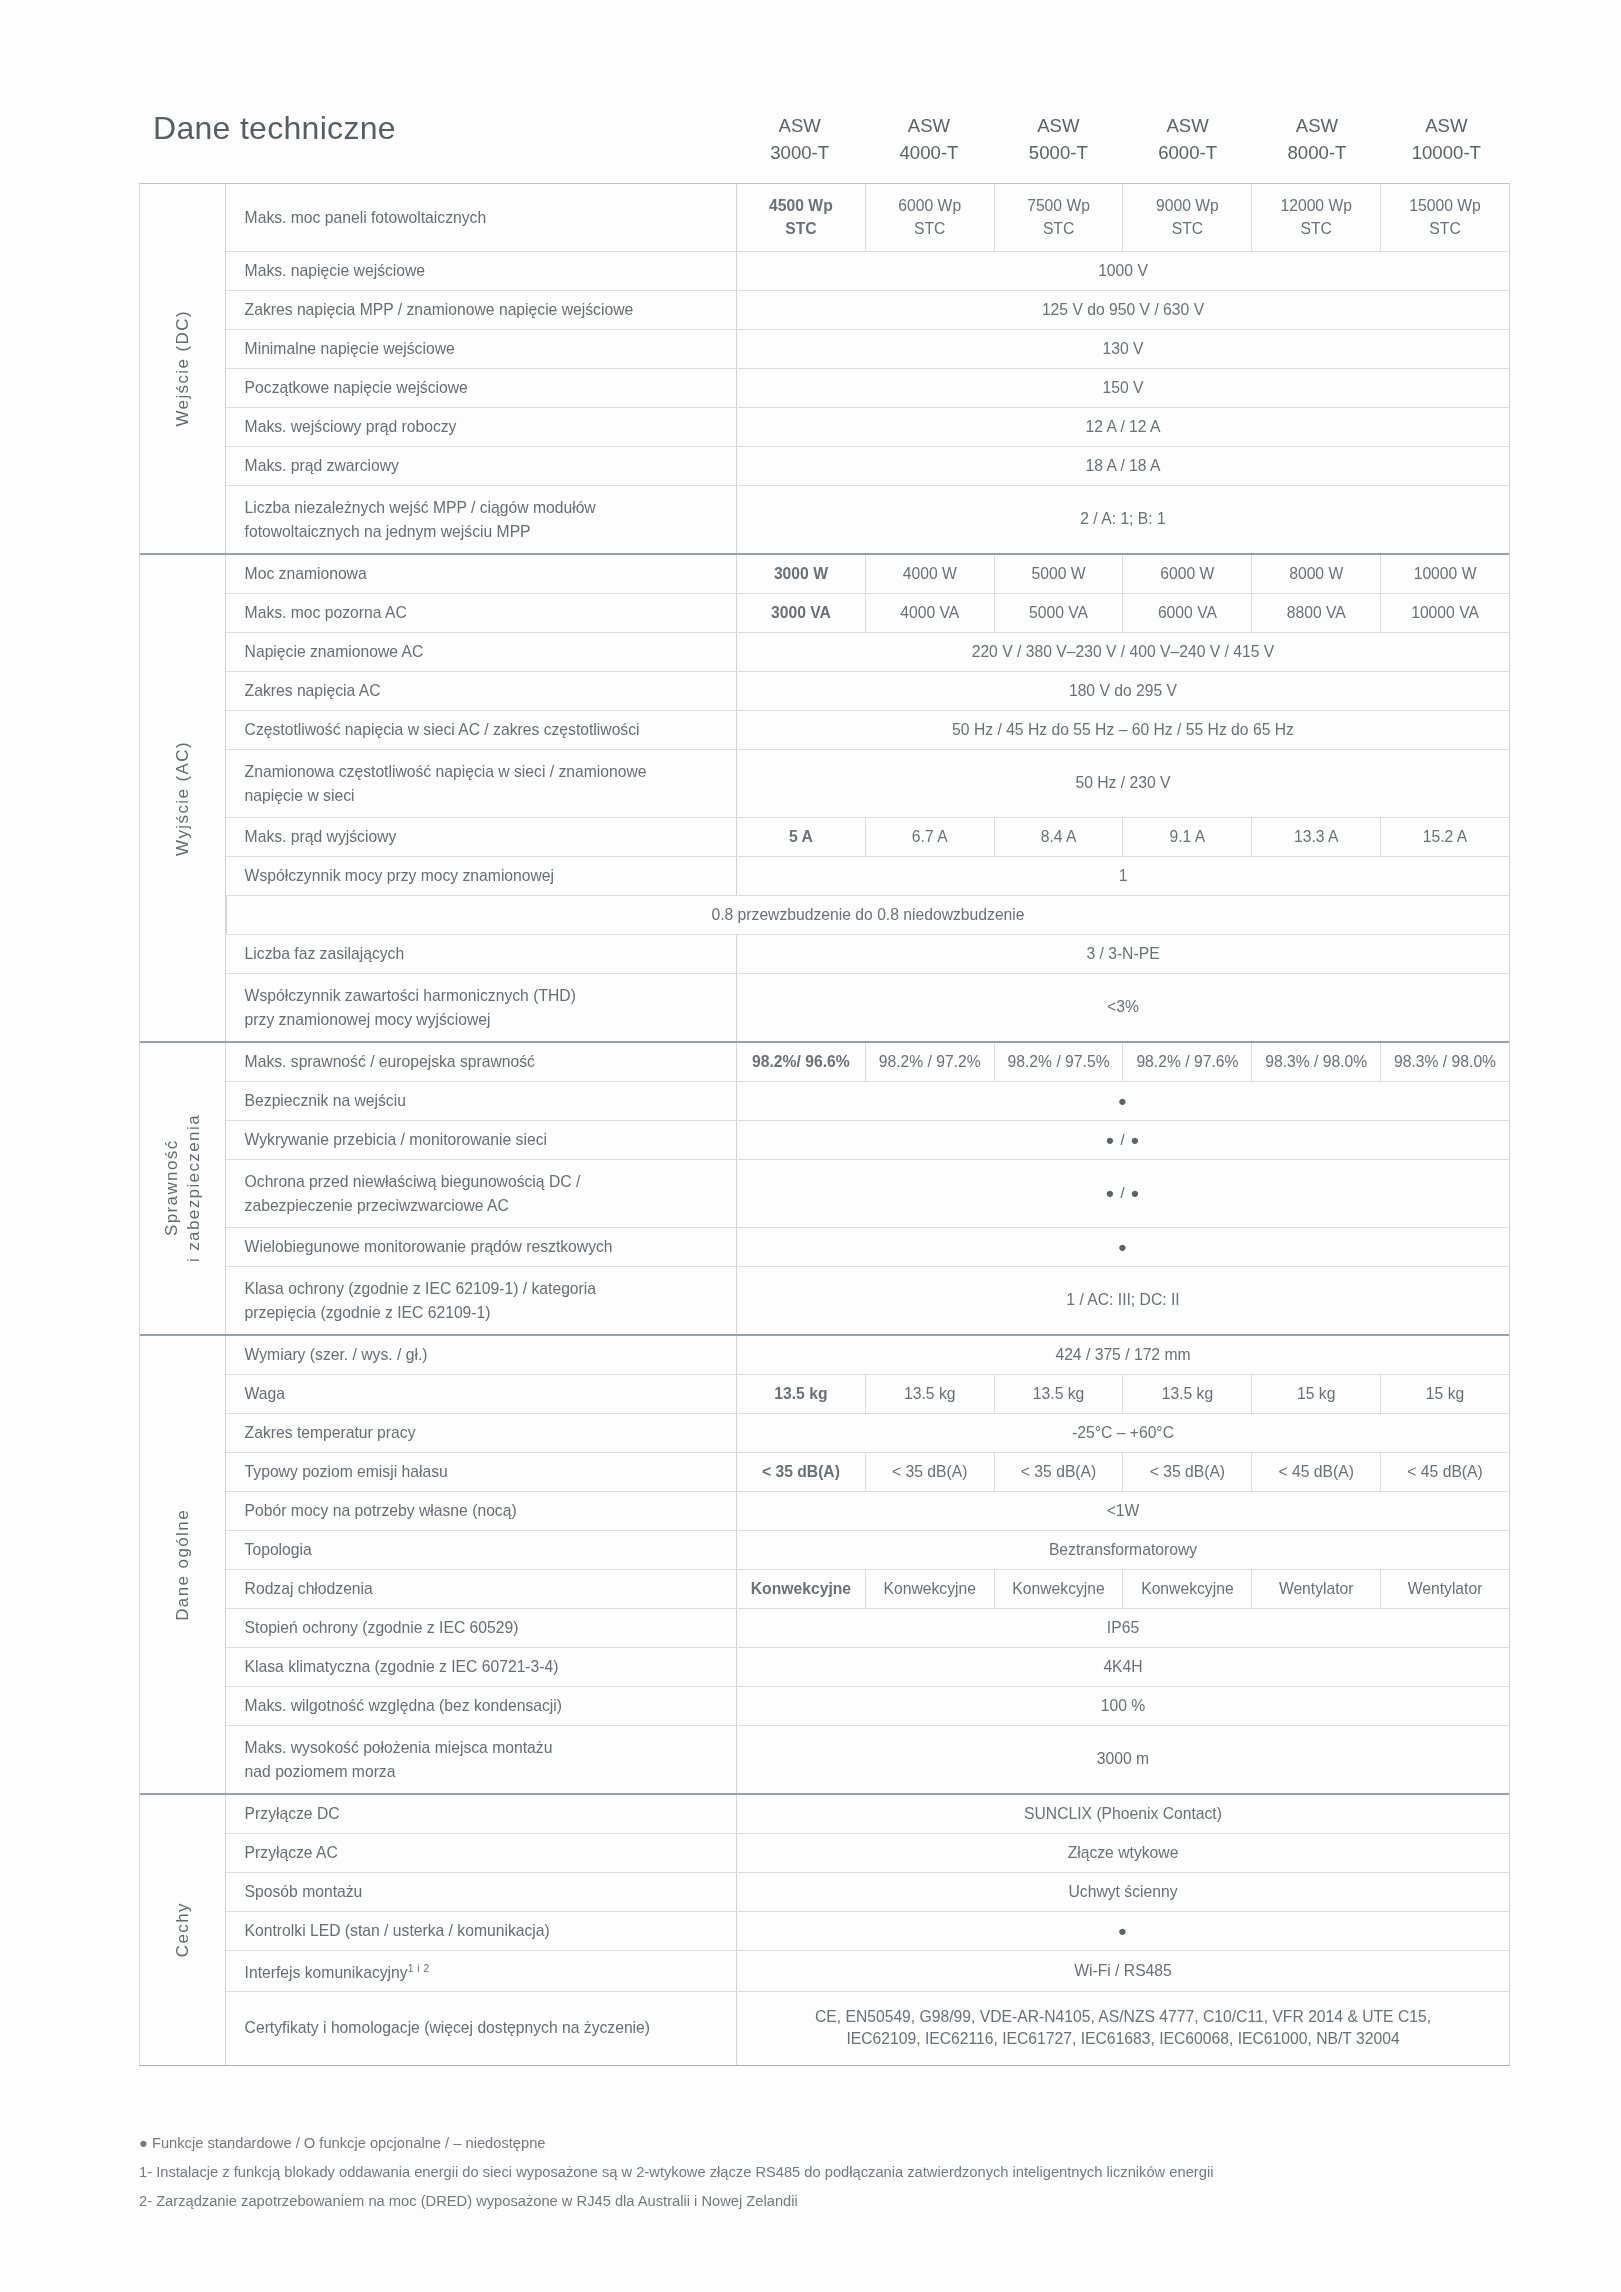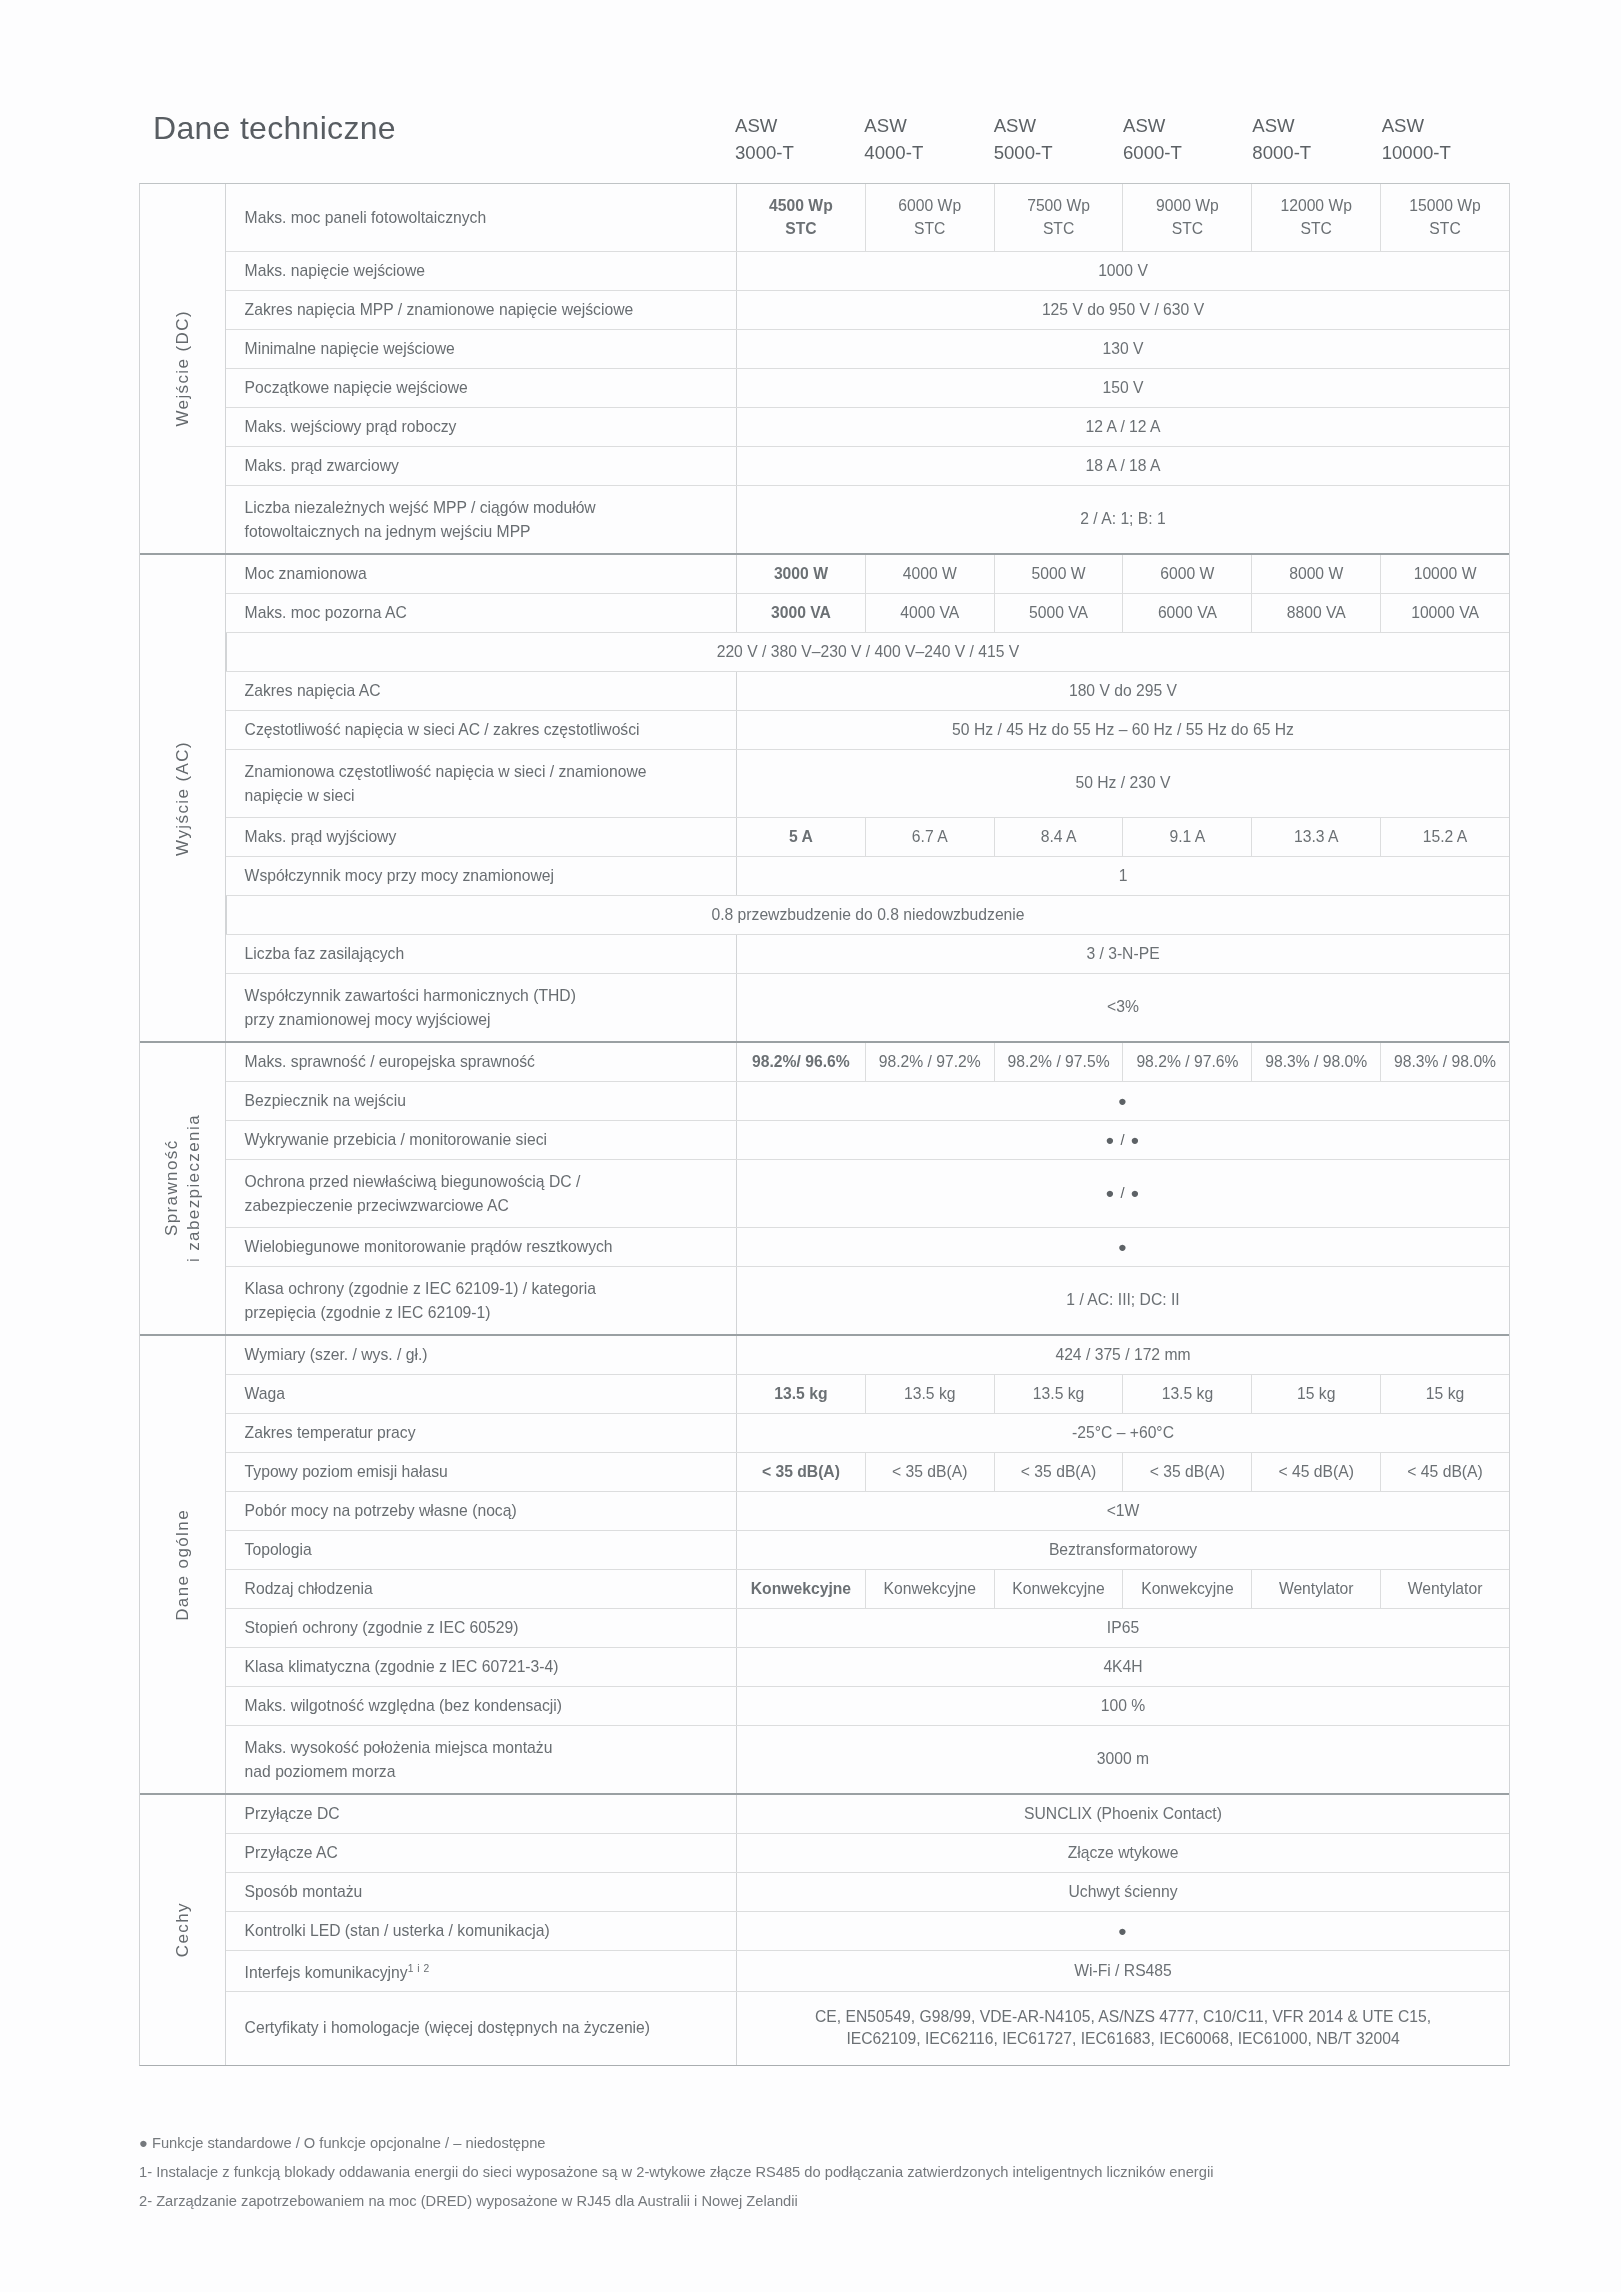--- a/index.html
+++ b/index.html
@@ -10,21 +10,21 @@
     color:#6a6f73;
     overflow:hidden;
   }
   .page-title{
     position:absolute;left:153px;top:110px;
     font-size:32px;color:#585d62;letter-spacing:0.3px;
   }
   .models{
     position:absolute;left:735px;top:112px;width:776px;display:flex;
   }
-  .model{flex:1;text-align:left;font-size:18.6px;line-height:27.4px;color:#5c6165;}
+  .model{flex:1;text-align:center;font-size:18.6px;line-height:27.4px;color:#5c6165;}
   .spec-table{
     position:absolute;left:139px;top:183px;width:1371px;
     border-left:1px solid #d2d4d6;border-right:1px solid #d2d4d6;
     border-top:1px solid #bfc3c5;border-bottom:1px solid #a9adb0;
     box-sizing:border-box;background:#fdfdfe;
   }
   .section{display:flex;border-top:2px solid #9aa0a3;}
   .section:first-child{border-top:none;}
   .rail{
     width:85px;flex:none;display:flex;align-items:center;justify-content:center;
@@ -240,20 +240,23 @@
             </div>
             <div class="cell">
               <span class="txt">8800 VA</span>
             </div>
             <div class="cell">
               <span class="txt">10000 VA</span>
             </div>
           </div>
         </div>
         <div class="row">
+          <div class="row-label">
+            <span class="txt">Napięcie znamionowe AC</span>
+          </div>
           <div class="row-value">
             <span class="txt">220 V / 380 V–230 V / 400 V–240 V / 415 V</span>
           </div>
         </div>
         <div class="row">
           <div class="row-label">
             <span class="txt">Zakres napięcia AC</span>
           </div>
           <div class="row-value">
             <span class="txt">180 V do 295 V</span>

